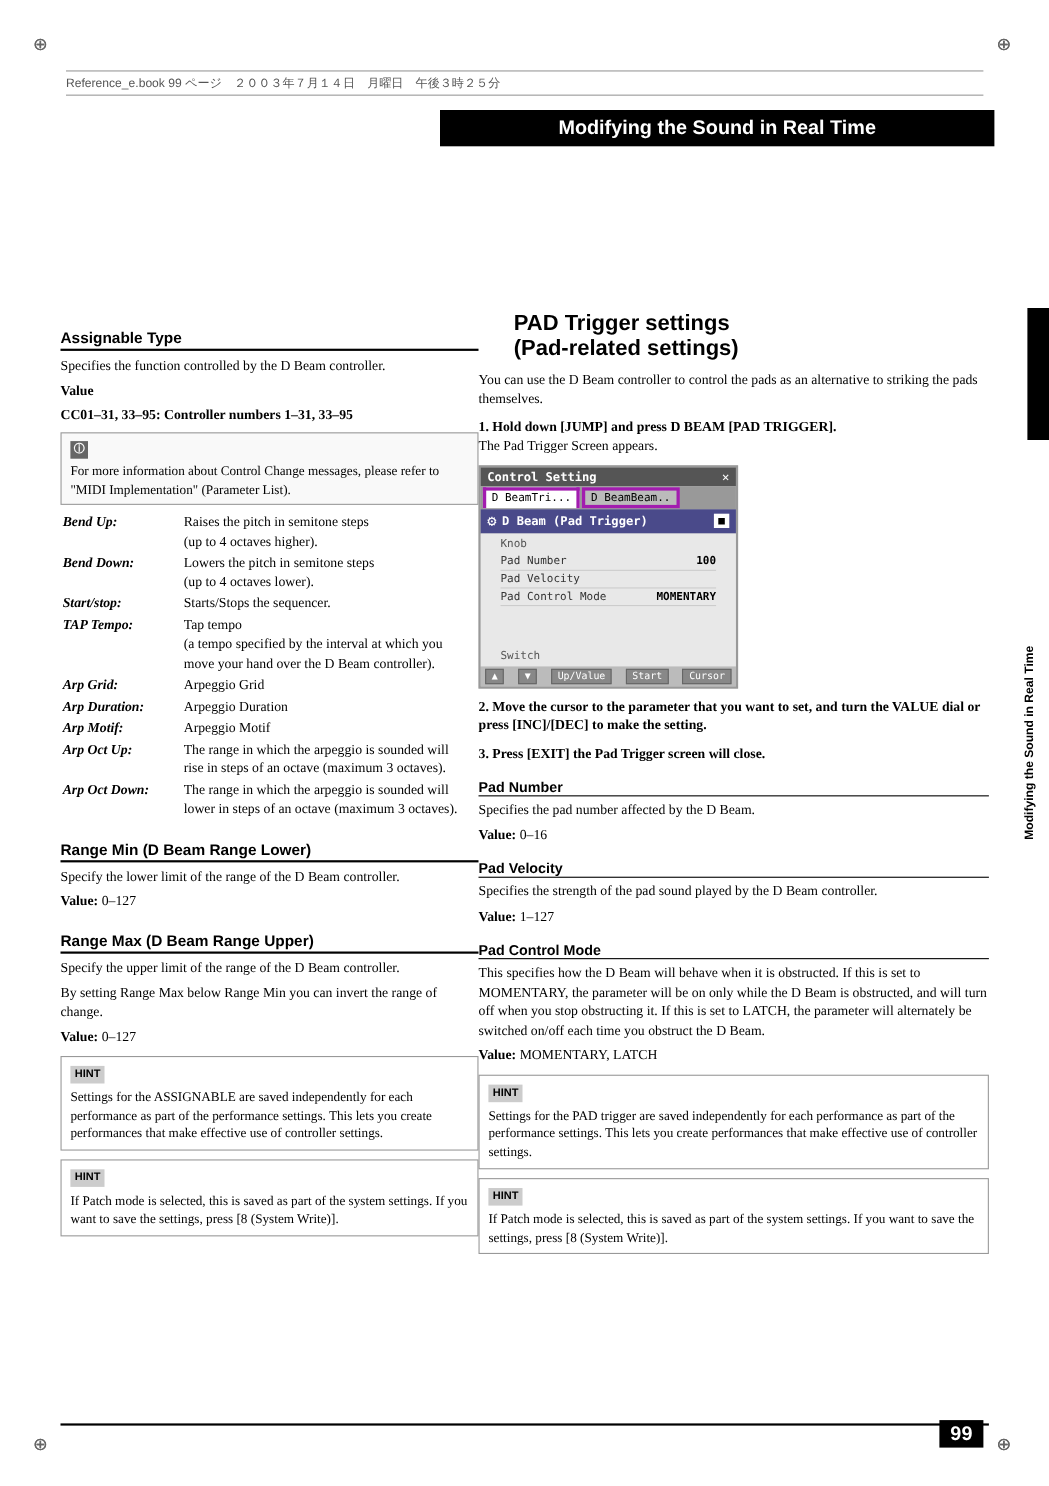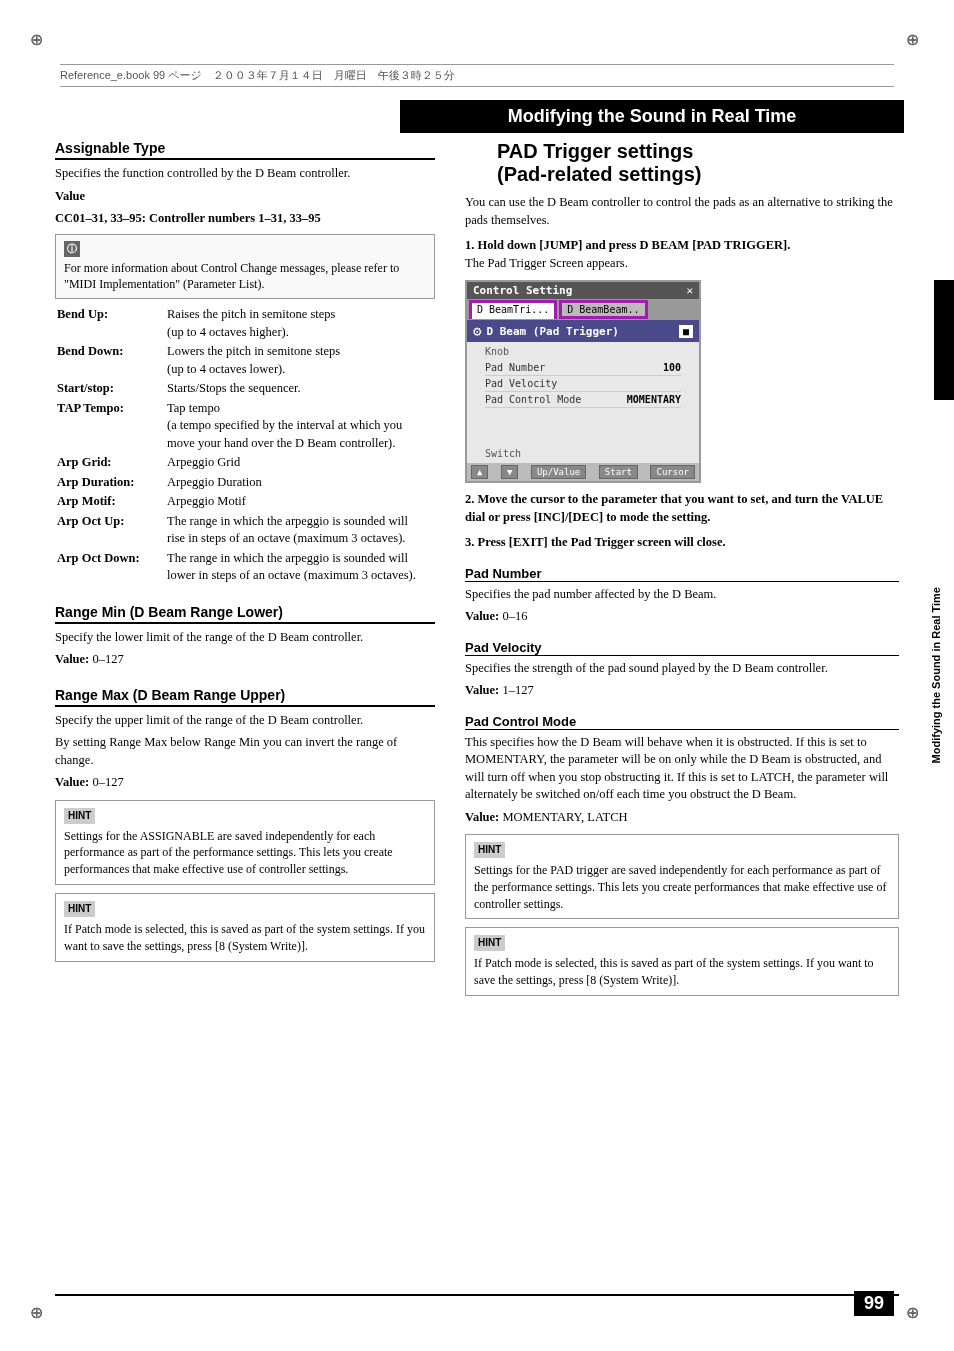--- a/index.html
+++ b/index.html
@@ -87,21 +87,21 @@
     }
 
     
     .content {
       position: absolute;
       top: 140px;
       left: 55px;
       right: 55px;
       bottom: 60px;
       display: flex;
-      gap: 30px;
+      align-items: center;
     }
 
     
     .left-col {
       flex: 0 0 380px;
       font-size: 12.5px;
     }
 
     
     .right-col {
@@ -140,20 +140,21 @@
     }
     table.param-table td {
       vertical-align: top;
       padding: 1px 2px;
       line-height: 1.4;
     }
     table.param-table td:first-child {
       width: 110px;
       font-weight: bold;
       white-space: nowrap;
+      font-style: italic;
     }
 
     
     .hint-box {
       border: 1.5px solid #999;
       padding: 6px 8px;
       margin: 8px 0;
       font-size: 12px;
       line-height: 1.4;
     }
@@ -453,21 +454,21 @@
         <span class="screen-footer-btn">▲</span>
         <span class="screen-footer-btn">▼</span>
         <span class="screen-footer-btn">Up/Value</span>
         <span class="screen-footer-btn">Start</span>
         <span class="screen-footer-btn">Cursor</span>
       </div>
     </div>
 
     <div class="step">
       <span class="step-num">2.</span>
-      <strong>Move the cursor to the parameter that you want to set, and turn the VALUE dial or press [INC]/[DEC] to mode the setting.</strong>
+      <strong>Move the cursor to the parameter that you want to set, and turn the VALUE dial or press [INC]/[DEC] to make the setting.</strong>
     </div>
 
     <div class="step">
       <span class="step-num">3.</span>
       <strong>Press [EXIT] the Pad Trigger screen will close.</strong>
     </div>
 
     <div class="sub-section-title">Pad Number</div>
     <p>Specifies the pad number affected by the D Beam.</p>
     <p><span class="value-label">Value:</span> <span>0–16</span></p>

